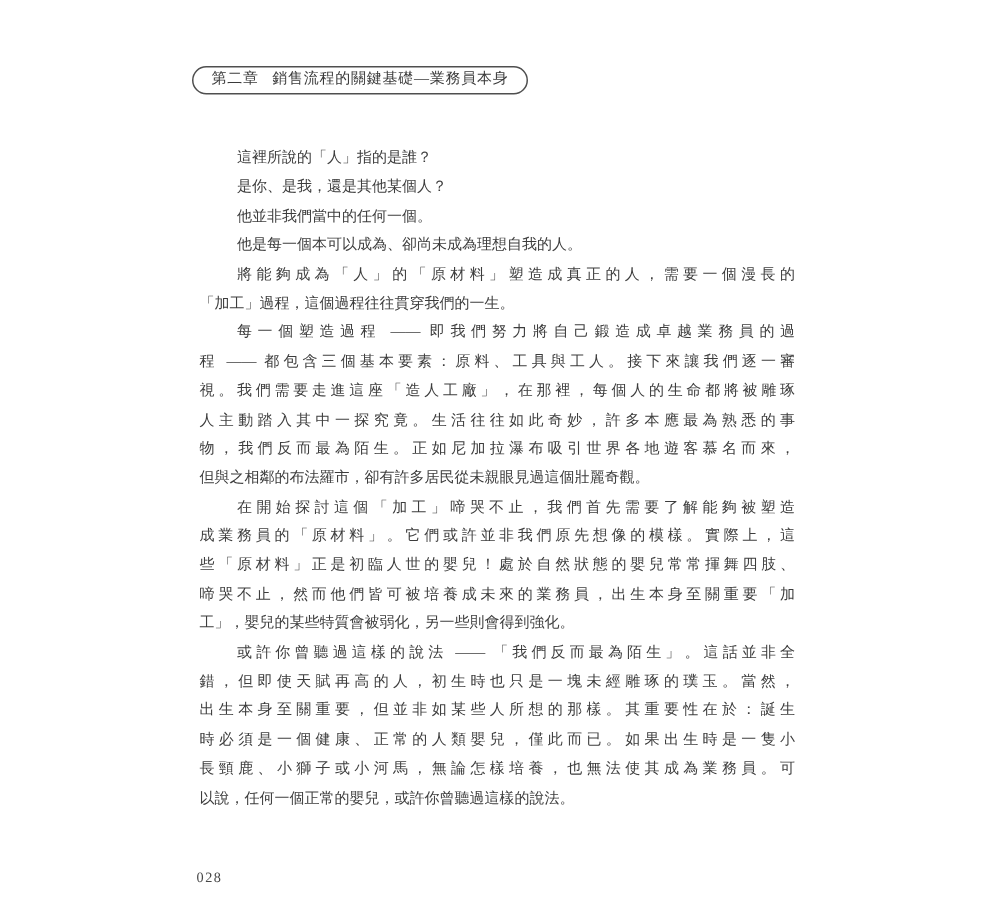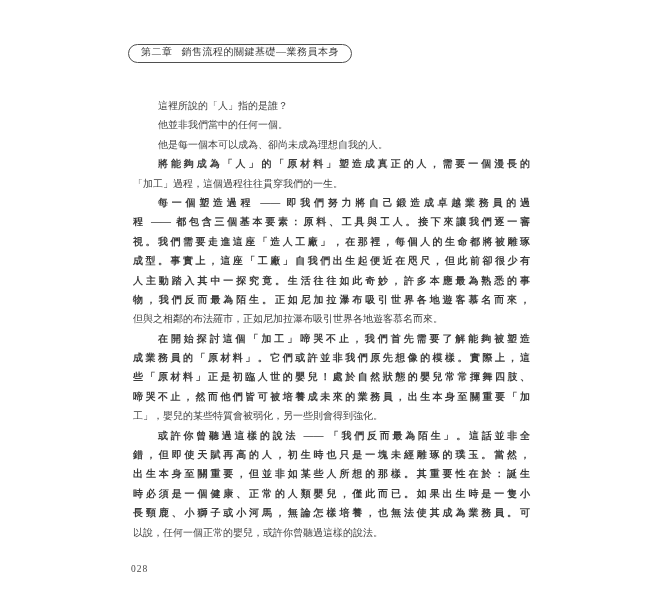--- a/index.html
+++ b/index.html
@@ -47,54 +47,53 @@
     line-height: 19.4px;
     white-space: nowrap;
     overflow: visible;
   }
   .body-text .line.first {
     text-indent: 25px;
   }
   .body-text .line.fill {
     text-align: justify;
     text-align-last: justify;
-    font-weight: bold;
   }
   .page-number {
     position: absolute;
     left: 131px;
-    top: 564px;
+    top: 581px;
     font-size: 9.5px;
     letter-spacing: 1px;
     color: #474747;
   }
 </style>
 </head>
 <body>
 
 <div class="screenshot" style="--bg: #ffffff; --text: #3d3d3d; --pill-border: #4f4f4f;">
 
   <div class="chapter-pill">
     <span class="chapter-label">第二章</span>
     <span class="chapter-title">銷售流程的關鍵基礎—業務員本身</span>
   </div>
 
   <div class="body-text">
       <div class="line first">這裡所說的「人」指的是誰？</div>
+      <div class="line first">是你、是我，還是其他某個人？</div>
       <div class="line first">他並非我們當中的任何一個。</div>
       <div class="line first">他是每一個本可以成為、卻尚未成為理想自我的人。</div>
       <div class="line first fill">將能夠成為「人」的「原材料」塑造成真正的人，需要一個漫長的</div>
       <div class="line">「加工」過程，這個過程往往貫穿我們的一生。</div>
       <div class="line first fill">每一個塑造過程 —— 即我們努力將自己鍛造成卓越業務員的過</div>
       <div class="line fill">程 —— 都包含三個基本要素：原料、工具與工人。接下來讓我們逐一審</div>
       <div class="line fill">視。我們需要走進這座「造人工廠」，在那裡，每個人的生命都將被雕琢</div>
-      <div class="line fill">成型。事實上，這座「工廠」自我們出生起便近在咫尺，但此前卻很少有</div>
       <div class="line fill">人主動踏入其中一探究竟。生活往往如此奇妙，許多本應最為熟悉的事</div>
       <div class="line fill">物，我們反而最為陌生。正如尼加拉瀑布吸引世界各地遊客慕名而來，</div>
-      <div class="line">但與之相鄰的布法羅市，正如尼加拉瀑布吸引世界各地遊客慕名而來。</div>
+      <div class="line">但與之相鄰的布法羅市，卻有許多居民從未親眼見過這個壯麗奇觀。</div>
       <div class="line first fill">在開始探討這個「加工」啼哭不止，我們首先需要了解能夠被塑造</div>
       <div class="line fill">成業務員的「原材料」。它們或許並非我們原先想像的模樣。實際上，這</div>
       <div class="line fill">些「原材料」正是初臨人世的嬰兒！處於自然狀態的嬰兒常常揮舞四肢、</div>
       <div class="line fill">啼哭不止，然而他們皆可被培養成未來的業務員，出生本身至關重要「加</div>
       <div class="line">工」，嬰兒的某些特質會被弱化，另一些則會得到強化。</div>
       <div class="line first fill">或許你曾聽過這樣的說法 —— 「我們反而最為陌生」。這話並非全</div>
       <div class="line fill">錯，但即使天賦再高的人，初生時也只是一塊未經雕琢的璞玉。當然，</div>
       <div class="line fill">出生本身至關重要，但並非如某些人所想的那樣。其重要性在於：誕生</div>
       <div class="line fill">時必須是一個健康、正常的人類嬰兒，僅此而已。如果出生時是一隻小</div>
       <div class="line fill">長頸鹿、小獅子或小河馬，無論怎樣培養，也無法使其成為業務員。可</div>

